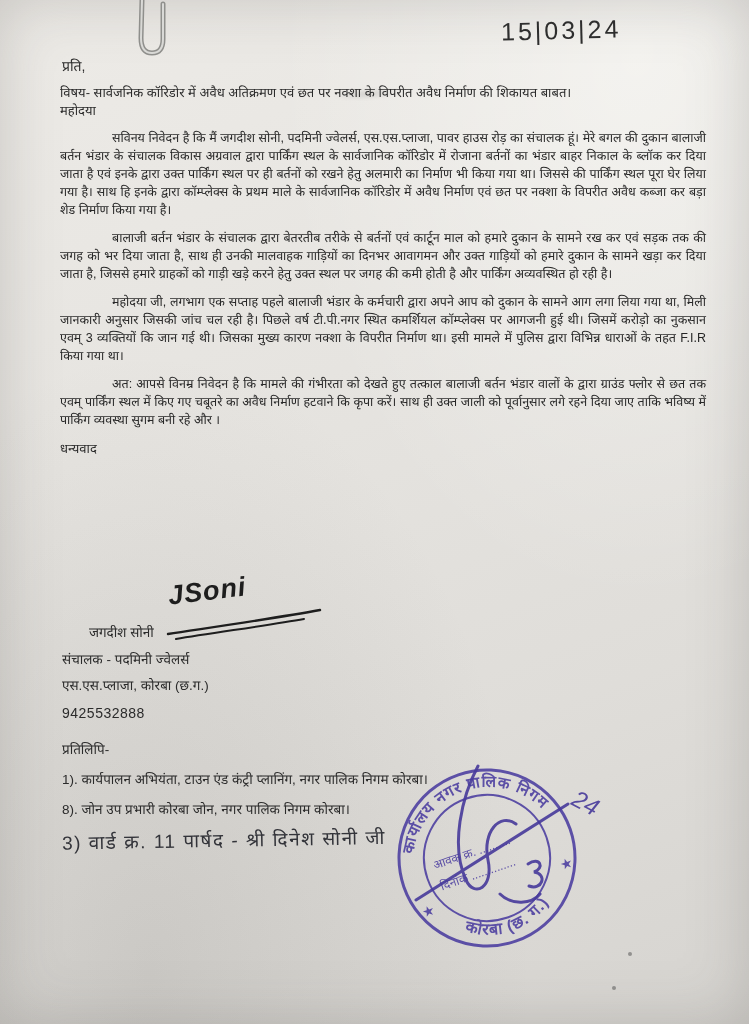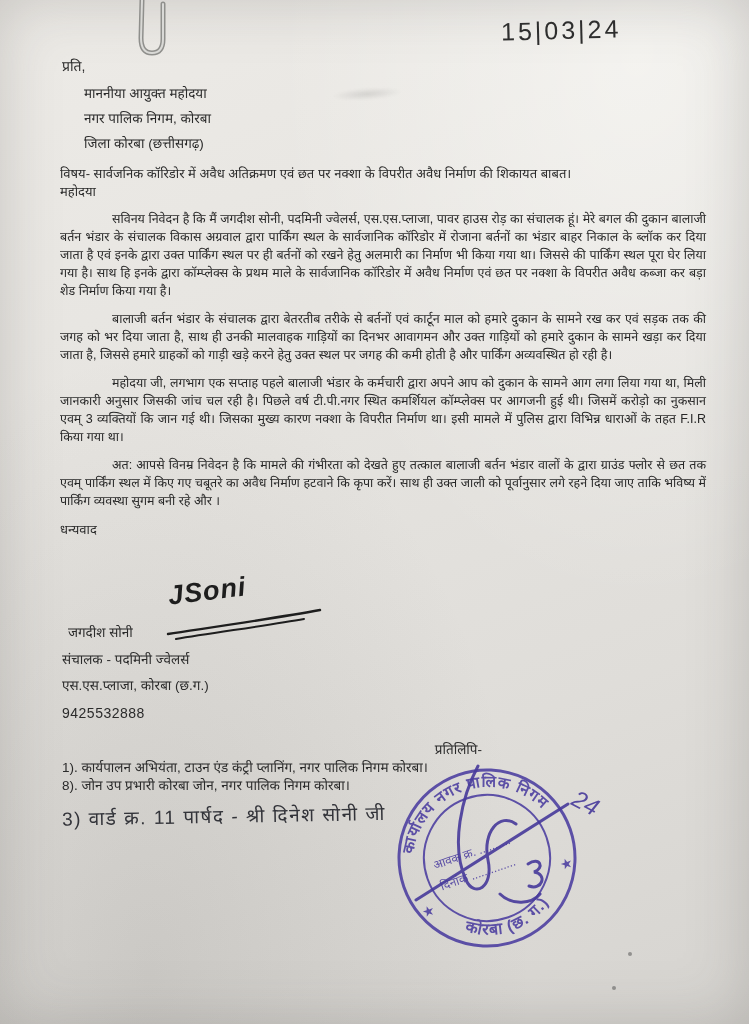--- a/index.html
+++ b/index.html
@@ -42,22 +42,22 @@
     font-size:27px;font-style:italic;font-weight:600;color:#1e1e1e;
     transform:rotate(-7deg);display:inline-block;letter-spacing:1px;
   }
   .sig-lines{position:absolute;left:-6px;top:26px;}
   
   .sender{top:620px;left:62px;}
   .sender div{font-size:13.5px;line-height:26.5px;}
   .sender .phone{font-size:14px;letter-spacing:.5px;}
   
   .copies{top:740px;left:62px;width:420px;}
-  .copies-heading{font-size:13.5px;font-weight:500;text-align:right;}
-  .copy-item{font-size:13.5px;}
+  .copies-heading{font-size:13.5px;font-weight:500;}
+  .copy-item{font-size:13.5px;margin-top:12px;}
   .copy-hand{
     margin-top:8px;font-size:19px;font-weight:500;color:#33343a;
     letter-spacing:1.5px;transform:rotate(-1deg);white-space:nowrap;
   }
   
   .stamp{top:748px;left:382px;width:240px;height:230px;}
   .smudge{
     top:88px;left:332px;width:70px;height:12px;
     background:radial-gradient(ellipse at center, rgba(90,90,90,.35), rgba(0,0,0,0) 70%);
     filter:blur(1px);transform:rotate(-4deg);opacity:.5;
@@ -74,44 +74,39 @@
     <path d="M14 0 L13 38 Q13 53 24 53 Q35 53 35 39 L35 4" fill="none" stroke="#8f8f8c" stroke-width="5" stroke-linecap="round"></path>
     <path d="M14 0 L13 38 Q13 53 24 53 Q35 53 35 39 L35 4" fill="none" stroke="#d9d9d6" stroke-width="2" stroke-linecap="round"></path>
   </svg>
 
   <div class="abs smudge"></div>
 
   <div class="abs date">15|03|24</div>
 
   <div class="abs flow">
     <div class="to-line">प्रति,</div>
-    <div class="addr-lines">
-      <div>माननीया आयुक्त महोदया</div>
-      <div>नगर पालिक निगम, कोरबा</div>
-      <div>जिला कोरबा (छत्तीसगढ़)</div>
-    </div>
     <div class="subject">विषय- सार्वजनिक कॉरिडोर में अवैध अतिक्रमण एवं छत पर नक्शा के विपरीत अवैध निर्माण की शिकायत बाबत।</div>
     <div class="greeting">महोदया</div>
     <p class="para">सविनय निवेदन है कि मैं जगदीश सोनी, पदमिनी ज्वेलर्स, एस.एस.प्लाजा, पावर हाउस रोड़ का संचालक हूं। मेरे बगल की दुकान बालाजी बर्तन भंडार के संचालक विकास अग्रवाल द्वारा पार्किंग स्थल के सार्वजानिक कॉरिडोर में रोजाना बर्तनों का भंडार बाहर निकाल के ब्लॉक कर दिया जाता है एवं इनके द्वारा उक्त पार्किंग स्थल पर ही बर्तनों को रखने हेतु अलमारी का निर्माण भी किया गया था। जिससे की पार्किंग स्थल पूरा घेर लिया गया है। साथ हि इनके द्वारा कॉम्प्लेक्स के प्रथम माले के सार्वजानिक कॉरिडोर में अवैध निर्माण एवं छत पर नक्शा के विपरीत अवैध कब्जा कर बड़ा शेड निर्माण किया गया है।</p>
     <p class="para">बालाजी बर्तन भंडार के संचालक द्वारा बेतरतीब तरीके से बर्तनों एवं कार्टून माल को हमारे दुकान के सामने रख कर एवं सड़क तक की जगह को भर दिया जाता है, साथ ही उनकी मालवाहक गाड़ियों का दिनभर आवागमन और उक्त गाड़ियों को हमारे दुकान के सामने खड़ा कर दिया जाता है, जिससे हमारे ग्राहकों को गाड़ी खड़े करने हेतु उक्त स्थल पर जगह की कमी होती है और पार्किंग अव्यवस्थित हो रही है।</p>
     <p class="para">महोदया जी, लगभाग एक सप्ताह पहले बालाजी भंडार के कर्मचारी द्वारा अपने आप को दुकान के सामने आग लगा लिया गया था, मिली जानकारी अनुसार जिसकी जांच चल रही है। पिछले वर्ष टी.पी.नगर स्थित कमर्शियल कॉम्प्लेक्स पर आगजनी हुई थी। जिसमें करोड़ो का नुकसान एवम् 3 व्यक्तियों कि जान गई थी। जिसका मुख्य कारण नक्शा के विपरीत निर्माण था। इसी मामले में पुलिस द्वारा विभिन्न धाराओं के तहत F.I.R किया गया था।</p>
     <p class="para">अत: आपसे विनम्र निवेदन है कि मामले की गंभीरता को देखते हुए तत्काल बालाजी बर्तन भंडार वालों के द्वारा ग्राउंड फ्लोर से छत तक एवम् पार्किंग स्थल में किए गए चबूतरे का अवैध निर्माण हटवाने कि कृपा करें। साथ ही उक्त जाली को पूर्वानुसार लगे रहने दिया जाए ताकि भविष्य में पार्किंग व्यवस्था सुगम बनी रहे और ।</p>
     <div class="thanks">धन्यवाद</div>
   </div>
 
   <div class="abs sig-wrap">
     <span class="sig-text">JSoni</span>
     <svg class="sig-lines" width="180" height="40" viewBox="0 0 180 40">
       <path d="M6 32 C 45 26, 115 16, 158 8" stroke="#1e1e1e" stroke-width="2.4" fill="none" stroke-linecap="round"></path>
       <path d="M14 37 C 50 31, 108 23, 142 17" stroke="#1e1e1e" stroke-width="2" fill="none" stroke-linecap="round"></path>
     </svg>
   </div>
 
   <div class="abs sender">
-    <div style="margin-left:6px;">जगदीश सोनी</div>
+    <div style="margin-left:27px;">जगदीश सोनी</div>
     <div>संचालक - पदमिनी ज्वेलर्स</div>
     <div>एस.एस.प्लाजा, कोरबा (छ.ग.)</div>
     <div class="phone">9425532888</div>
   </div>
 
   <div class="abs copies">
     <div class="copies-heading">प्रतिलिपि-</div>
     <div class="copy-item">1). कार्यपालन अभियंता, टाउन एंड कंट्री प्लानिंग, नगर पालिक निगम कोरबा।</div>
     <div class="copy-item">8). जोन उप प्रभारी कोरबा जोन, नगर पालिक निगम कोरबा।</div>
     <div class="copy-hand">3) वार्ड क्र. 11 पार्षद - श्री दिनेश सोनी जी</div>

